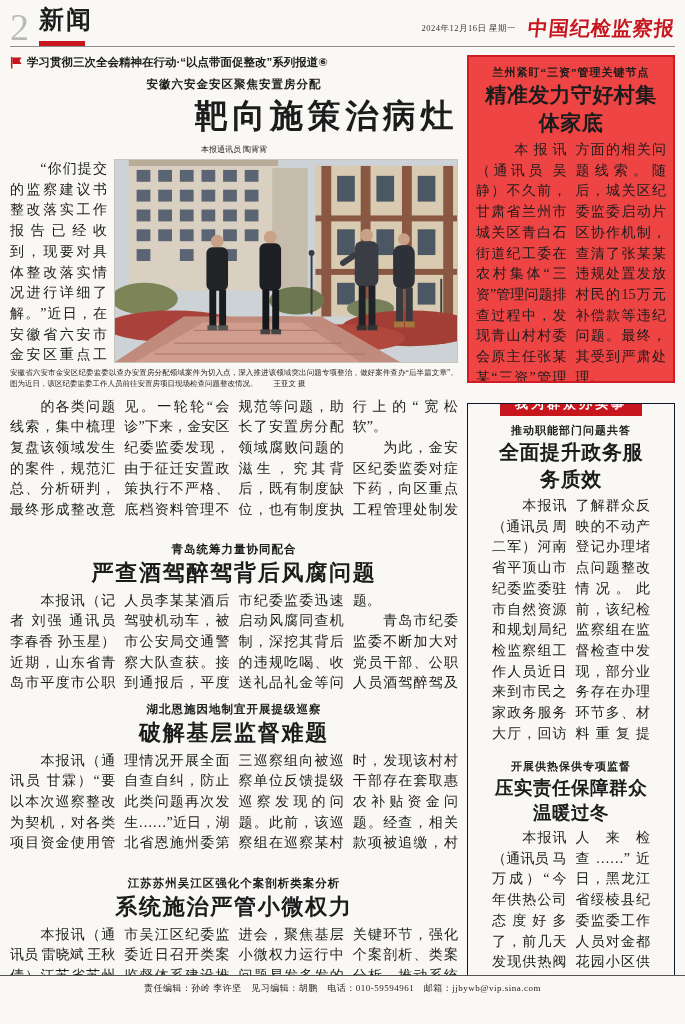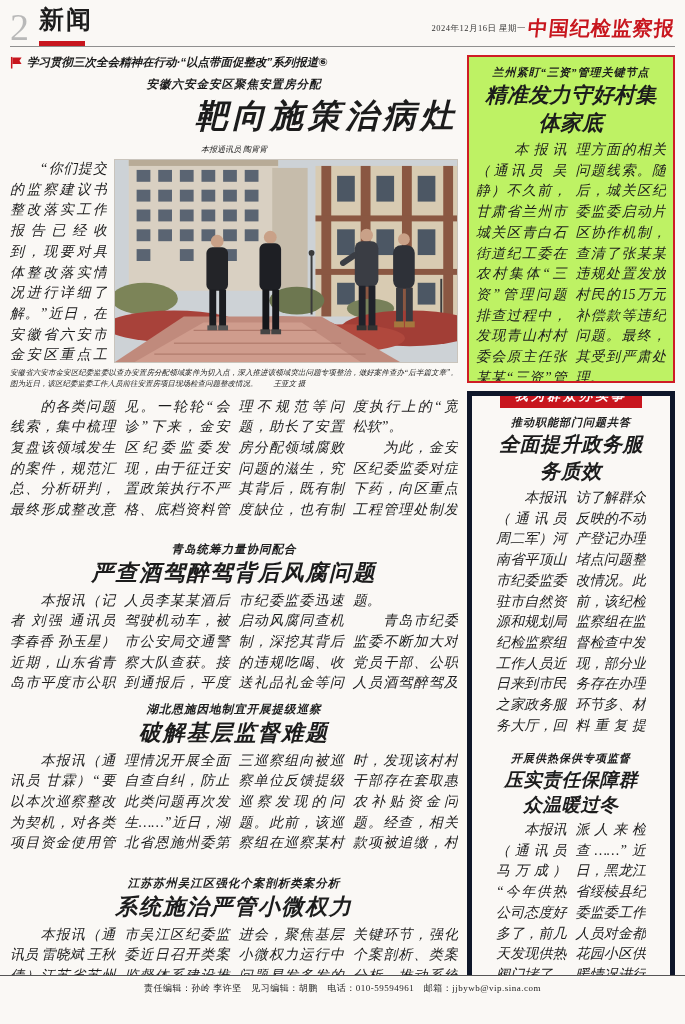--- a/index.html
+++ b/index.html
@@ -7,25 +7,25 @@
     position:relative;width:685px;height:1024px;background:#faf8f5;
     font-family:"Liberation Serif","DejaVu Serif",serif;color:#1c1c1c;
     box-sizing:border-box;padding:6px 10px 0;overflow:hidden;
   }
   
   .hdr{display:flex;align-items:flex-end;border-bottom:1px solid #8f8f8f;padding-bottom:4px;height:36px;}
   .pagenum{font-size:38px;line-height:.8;color:#b9b9b9;font-weight:400;margin-right:10px;}
   .section-wrap{position:relative;padding-bottom:6px;font-family:Liberation Serif, serif;}
   .section-title{font-size:25px;font-weight:700;letter-spacing:2px;}
   .section-bar{position:absolute;left:0;bottom:-4px;width:46px;height:5px;background:#c8161e;}
-  .hdr-right{margin-left:auto;display:flex;align-items:center;gap:2px;}
+  .hdr-right{margin-left:auto;display:flex;align-items:center;gap:12px;}
   .hdr-date{font-size:8.5px;color:#333;letter-spacing:.5px;}
   .masthead{font-size:20px;font-weight:900;color:#c8161e;transform:skewX(-6deg);letter-spacing:1px;}
   
-  .main{display:flex;gap:9px;margin-top:8px;font-style:italic;}
+  .main{display:flex;gap:9px;margin-top:8px;}
   .colL{width:448px;flex:0 0 448px;}
   .colR{flex:1;min-width:0;}
   
   .banner{display:flex;align-items:center;gap:4px;font-size:11.5px;font-weight:700;
     font-family:"Liberation Sans","DejaVu Sans",sans-serif;}
   
   .kicker{text-align:center;font-size:11.5px;font-weight:600;letter-spacing:1px;margin-top:7px;}
   .headline-xl{text-align:right;font-size:33px;font-weight:900;letter-spacing:.14em;margin:2px 0 0;}
   .headline-l{text-align:center;font-size:22px;font-weight:900;letter-spacing:.08em;margin:1px 0 3px;}
   .headline-m{text-align:center;font-size:20px;font-weight:900;letter-spacing:.03em;margin:1px 0 3px;}
@@ -36,25 +36,25 @@
   
   .lead-row{display:flex;gap:7px;margin-top:4px;}
   .lead-intro{width:97px;flex:0 0 97px;height:204px;}
   .photo-box{flex:1;height:204px;border:1px solid #c9c4bc;box-sizing:border-box;overflow:hidden;}
   .photo-box svg{display:block;width:100%;height:100%;}
   .caption{font-size:7.5px;line-height:1.5;text-align:justify;margin-top:4px;color:#222;}
   .credit{white-space:nowrap;padding-left:14px;}
   .lead-body{height:138px;margin-top:7px;}
   .sect{margin-top:6px;}
   
-  .redbox{border:2px solid #cf1d25;padding:6px 7px 7px;box-sizing:border-box;height:328px;overflow:hidden;background:#bef264;}
+  .redbox{border:2px solid #cf1d25;padding:6px 7px 7px;box-sizing:border-box;height:328px;overflow:hidden;background:#ef4444;}
   .redbox .kicker{margin-top:2px;font-size:11px;}
   .redbox .headline-m{font-size:21px;letter-spacing:.02em;}
   .redbox .bodytext{height:256px;}
-  .service-box{position:relative;border:5px solid #0f172a;margin-top:8px;padding:12px 24px 6px;box-sizing:border-box;height:598px;overflow:hidden;}
+  .service-box{position:relative;border:1px solid #0f172a;margin-top:20px;padding:12px 24px 6px;box-sizing:border-box;height:598px;overflow:hidden;}
   .badge{position:absolute;top:-12px;left:50%;transform:translateX(-50%);
     background:#c8161e;color:#fff;font-weight:700;font-size:13px;letter-spacing:3px;
     padding:3px 15px;white-space:nowrap;font-family:"Liberation Sans","DejaVu Sans",sans-serif;}
   .service-box .kicker{font-size:11px;}
   .svc-body1{height:256px;}
   .svc-body2{height:216px;}
   
   .footer{position:absolute;left:0;right:0;bottom:16px;height:26px;border-top:1px solid #555;
     text-align:center;font-size:9px;padding-top:6px;background:#faf8f5;letter-spacing:.5px;}
   .flagicon{width:13px;height:13px;flex:0 0 13px;}

